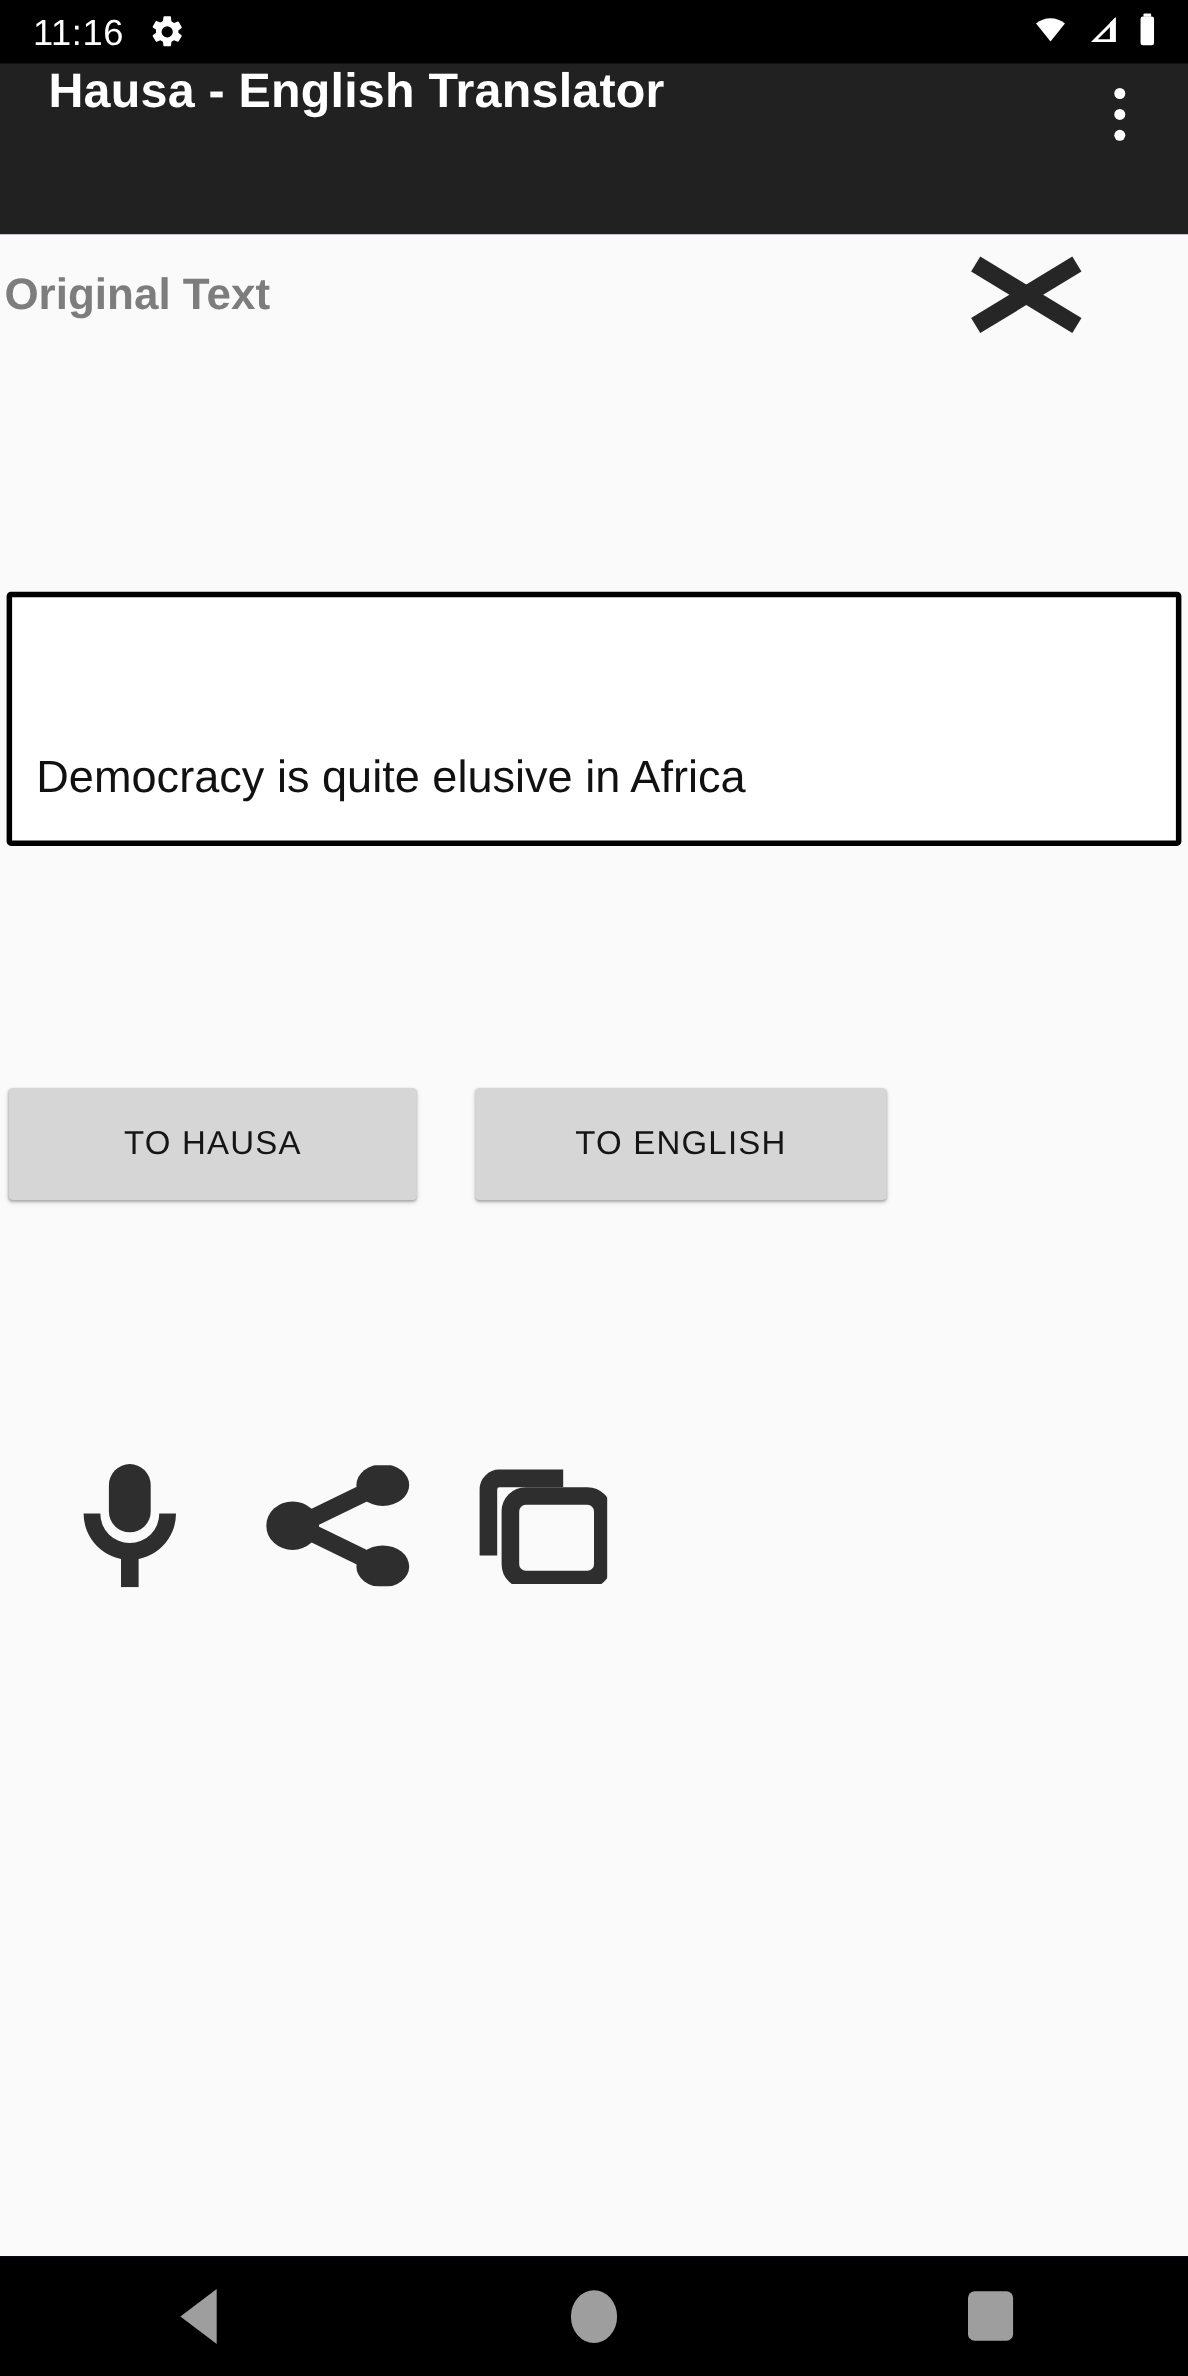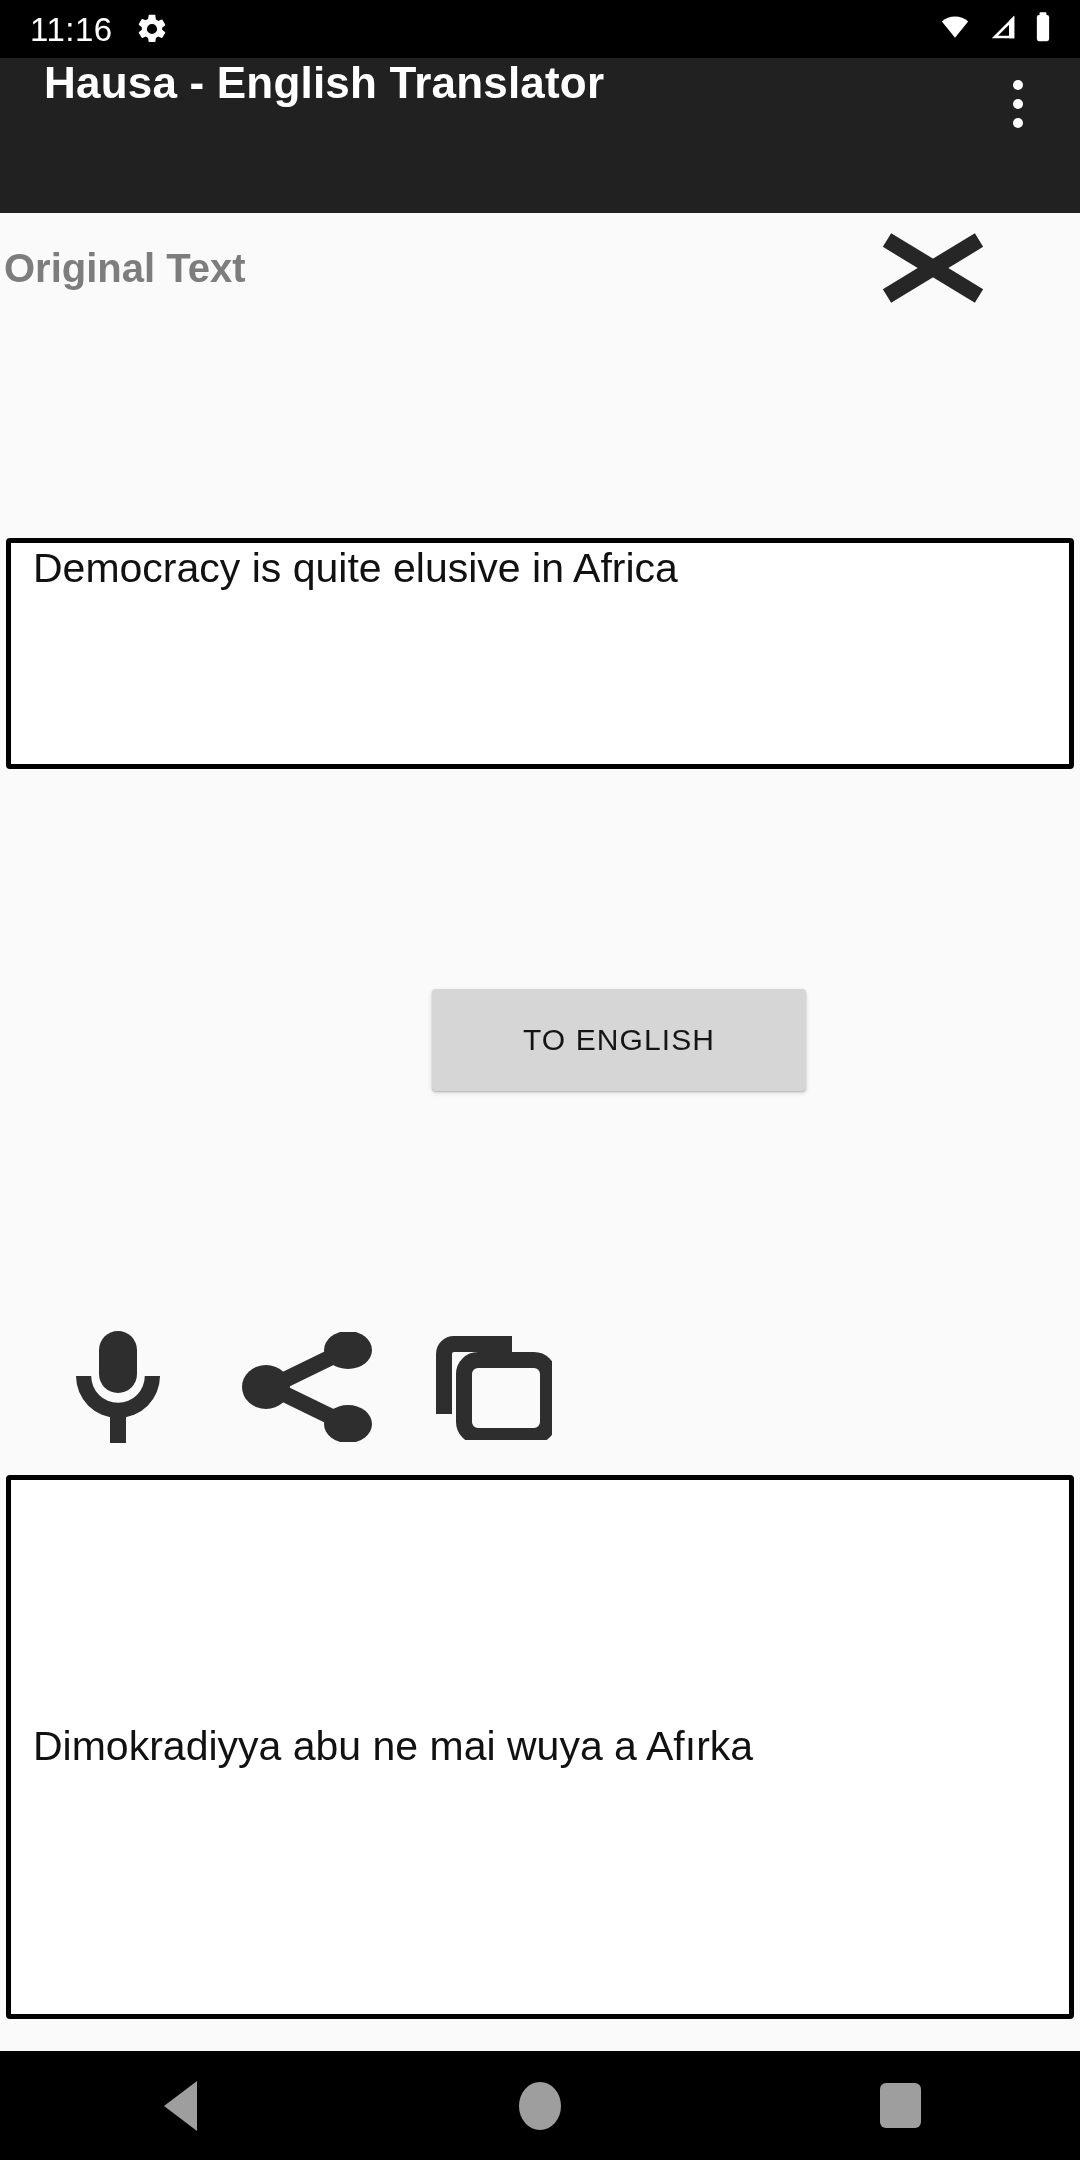--- a/index.html
+++ b/index.html
@@ -127,21 +127,21 @@
     position: absolute;
     left: 6px;
     width: 1068px;
     box-sizing: border-box;
     background: #ffffff;
     border: 5px solid #000000;
     border-radius: 4px;
     padding: 0 22px;
     display: flex;
     flex-direction: column;
-    justify-content: flex-start;
+    justify-content: flex-end;
   }
   .textbox .text {
     font-size: 41px;
     color: #111111;
     line-height: 1.25;
     padding-bottom: 32px;
   }
   .source-box { top: 325px; height: 231px; }
   .target-box {
     top: 1262px;
@@ -294,20 +294,21 @@
           <line x1="102" y1="8" x2="10" y2="64" stroke="#262626" stroke-width="16" stroke-linecap="butt"></line>
         </svg>
       </div>
     </div>
 
     <div class="textbox source-box">
       <div class="text">Democracy is quite elusive in Africa</div>
     </div>
 
     <div class="button-row">
+      <button class="flat-button btn-hausa">TO HAUSA</button>
       <button class="flat-button btn-english">TO ENGLISH</button>
     </div>
 
     <div class="trans-header">
 
       <div class="icon-btn icon-mic">
         <svg width="108" height="112" viewBox="0 0 54 56" aria-hidden="true">
           <rect x="17.5" y="0" width="19" height="31" rx="9.5" fill="#2e2e2e"></rect>
           <path d="M6 22.5a21 21 0 0 0 42 0h-7.6a13.4 13.4 0 0 1-26.8 0H6Z" fill="#2e2e2e"></path>
           <rect x="23" y="41" width="8" height="15" fill="#2e2e2e"></rect>
@@ -325,23 +326,20 @@
       </div>
 
       <div class="icon-btn icon-copy">
         <svg width="120" height="106" viewBox="0 0 60 53" aria-hidden="true">
           <path d="M6 40V10a5 5 0 0 1 5-5h29" fill="none" stroke="#2e2e2e" stroke-width="8"></path>
           <rect x="16" y="13" width="42" height="38" rx="7" fill="none" stroke="#2e2e2e" stroke-width="8"></rect>
         </svg>
       </div>
     </div>
 
-    <div class="textbox target-box">
-      <div class="text">Dimokradiyya abu ne mai wuya a Afırka</div>
-    </div>
 
   </div>
 
   <div class="nav-bar">
     <div class="nav-item">
       <span class="nav-back"></span>
     </div>
     <div class="nav-item">
       <span class="nav-home"></span>
     </div>

